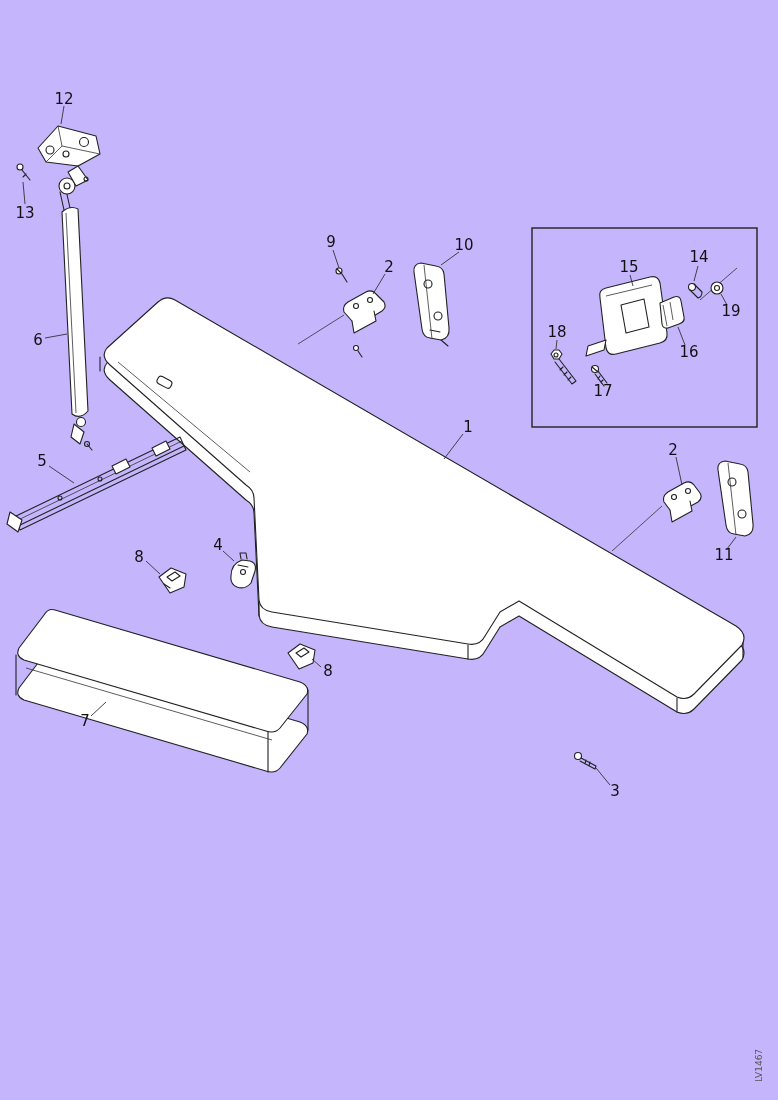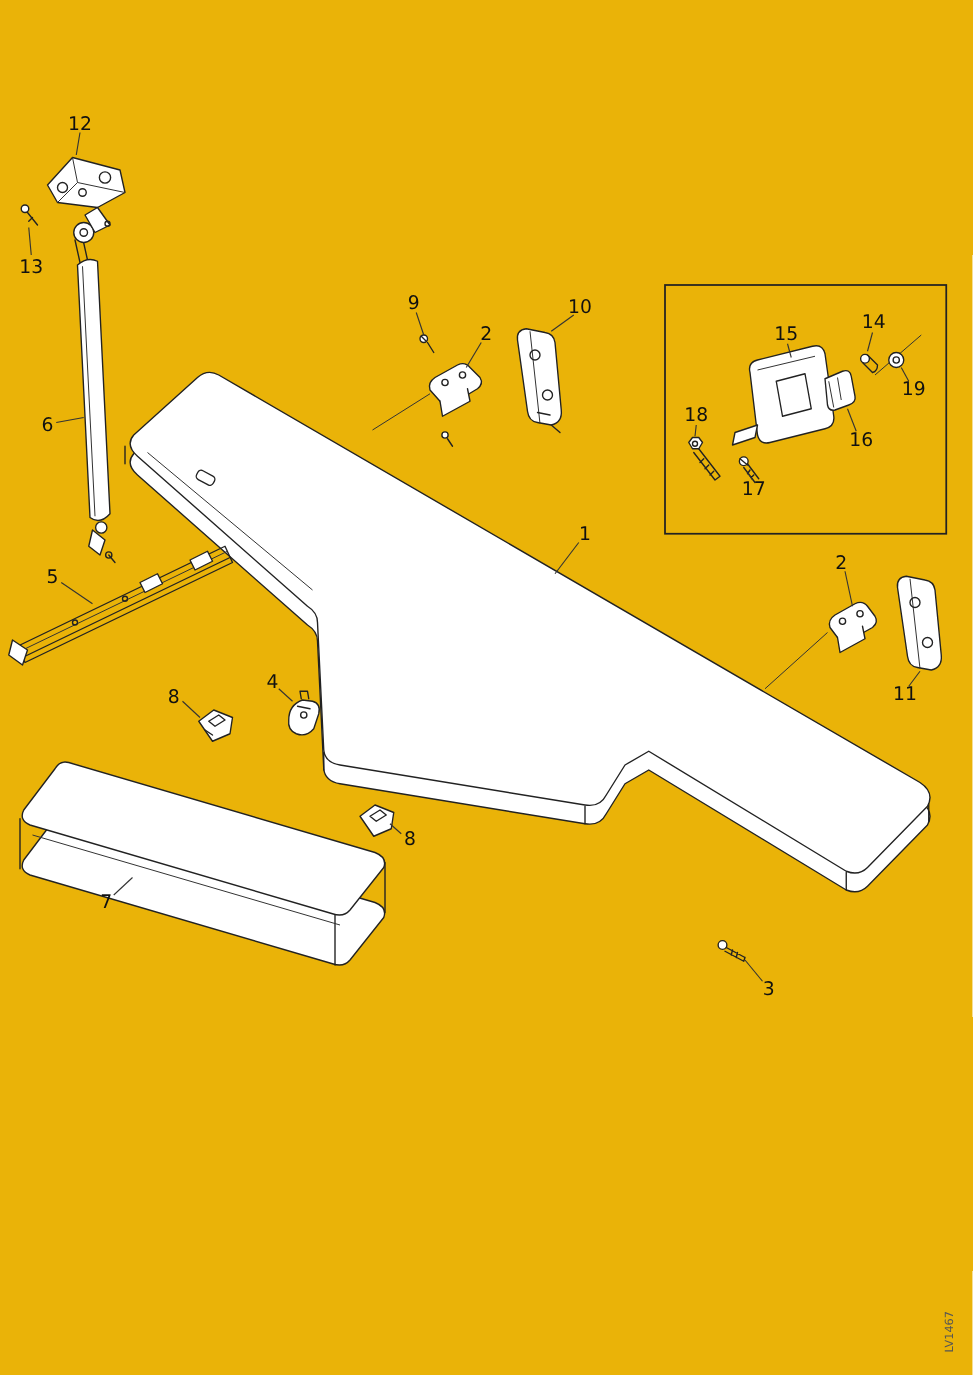--- a/index.html
+++ b/index.html
@@ -1,16 +1,16 @@
 <!DOCTYPE html>
 <html><head>
 <meta charset="utf-8">
 <style>
   html,body{margin:0;padding:0;background:#fff;}
-  .page{position:relative;width:778px;height:1100px;background:#eab308;overflow:hidden;
+  .page{position:relative;width:778px;height:1100px;background:#c4b5fd;overflow:hidden;
         font-family:"DejaVu Sans", sans-serif;}
   svg{display:block;}
   .ln{fill:none;stroke:#222;stroke-width:1.1;stroke-linejoin:round;stroke-linecap:round;}
   .fw{fill:#fff;stroke:#222;stroke-width:1.1;stroke-linejoin:round;stroke-linecap:round;}
   .thin{fill:none;stroke:#333;stroke-width:0.8;}
   .ld{fill:none;stroke:#333;stroke-width:0.9;}
   .lbl{font:15px "DejaVu Sans", sans-serif;fill:#111;text-anchor:middle;}
   .code{font:9px "DejaVu Sans", sans-serif;fill:#555;}
   .box{fill:none;stroke:#222;stroke-width:1.4;}
 </style>

